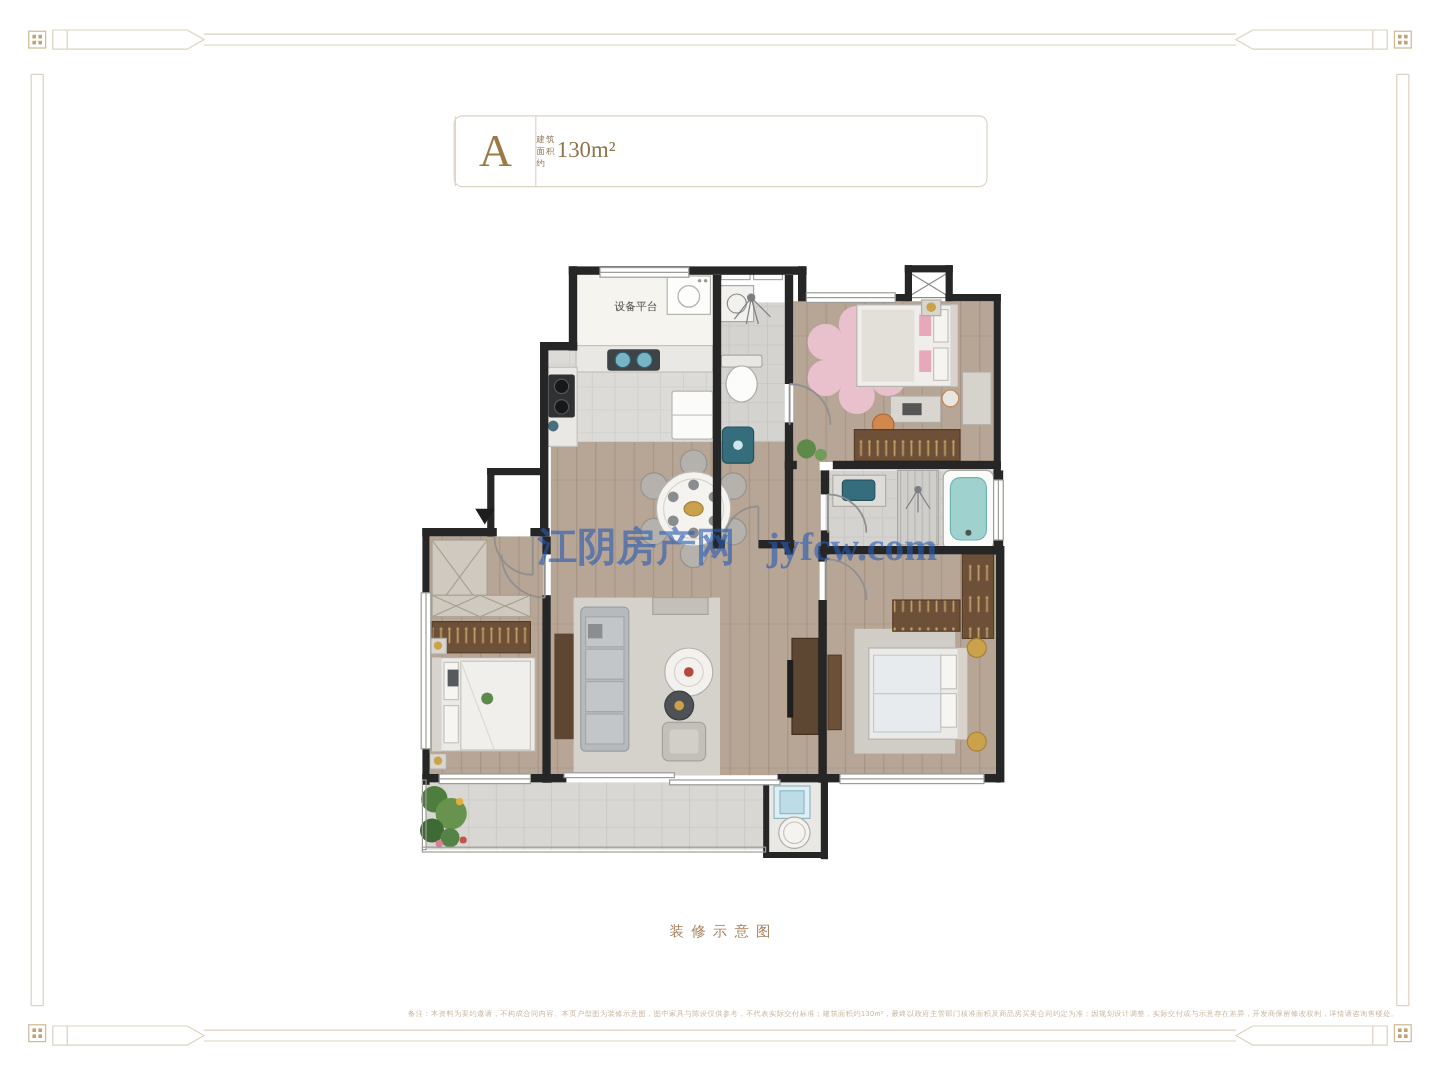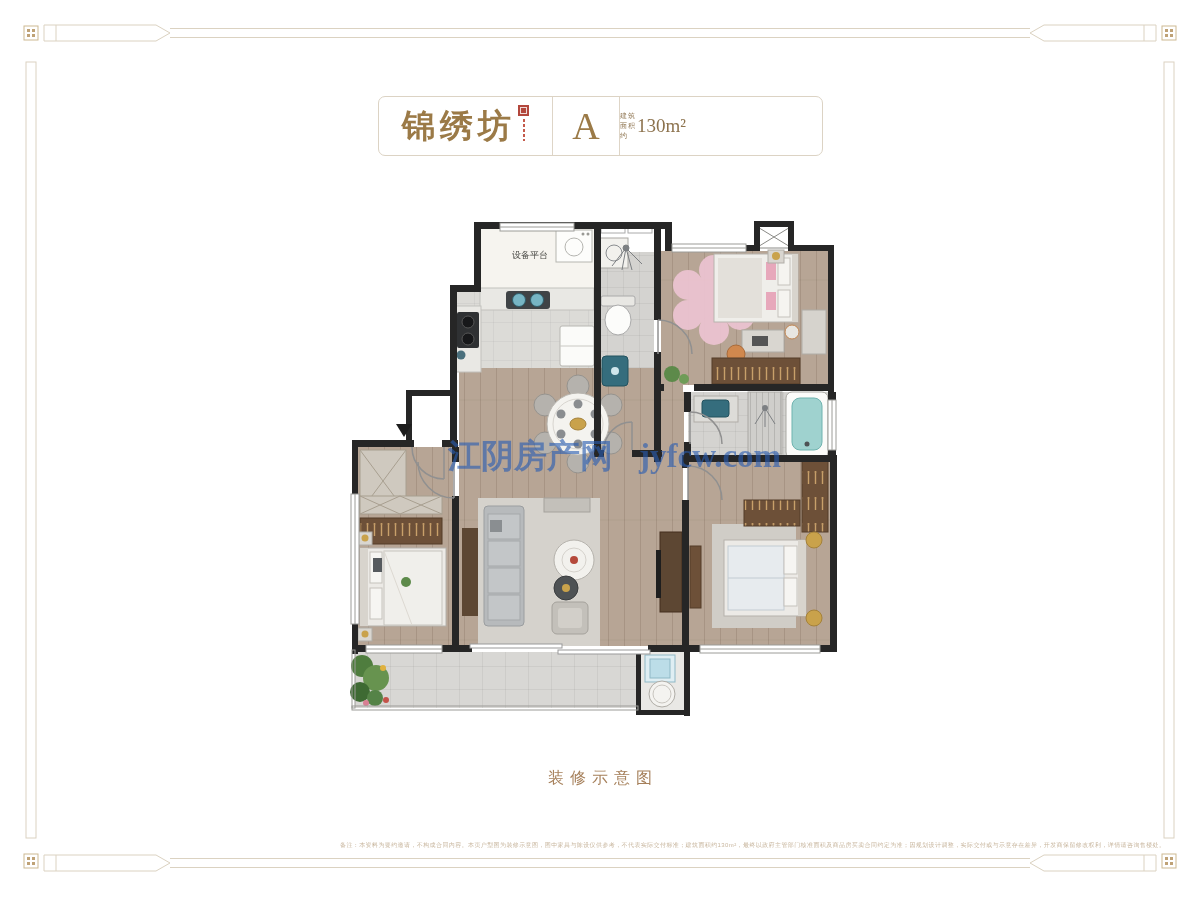--- a/index.html
+++ b/index.html
@@ -34,21 +34,21 @@
   
   .watermark{
     position:absolute;left:448px;top:434px;white-space:nowrap;
     font-family:"Liberation Serif",serif;font-weight:700;font-size:33px;
     color:rgba(40,92,178,.62);z-index:5;
   }
   .watermark .wm-gap{display:inline-block;width:26px;}
   
   .plan-caption{
     position:absolute;left:353px;top:768px;width:500px;text-align:center;
-    font-size:16px;letter-spacing:6px;color:#a6805b;font-family:Liberation Serif, serif;
+    font-size:12px;letter-spacing:6px;color:#a6805b;font-family:Liberation Serif, serif;
   }
   .disclaimer{
     position:absolute;left:340px;top:841px;width:822px;height:10px;
     font-size:6px;color:#c8b69e;white-space:nowrap;overflow:hidden;letter-spacing:.4px;
   }
 </style>
 </head>
 <body>
 
 <svg id="border-svg" width="1200" height="899">
@@ -98,27 +98,20 @@
         <rect width="14" height="14" fill="none" stroke="#cdb992"></rect>
         <rect x="3" y="3" width="3" height="3" fill="#bfa276"></rect>
         <rect x="8" y="3" width="3" height="3" fill="#bfa276"></rect>
         <rect x="3" y="8" width="3" height="3" fill="#bfa276"></rect>
         <rect x="8" y="8" width="3" height="3" fill="#bfa276"></rect>
       </g>
   </g>
 </svg>
 
 <div class="title-box">
-  <div class="title-sec sec-1">
-    <span class="t-project">锦绣坊</span>
-    <span class="seal-col">
-        <span class="seal-sq"></span>
-        <span class="seal-ticks"></span>
-      </span>
-  </div>
   <div class="title-sec sec-3">
     <span class="t-unit">A</span>
   </div>
   <div class="title-sec sec-4">
     <span class="t-arealabel">建筑面积约</span>
     <span class="t-areaval">130m²</span>
   </div>
 </div>
 
 <svg id="plan-svg" width="500" height="500" viewBox="346 218 500 500">

